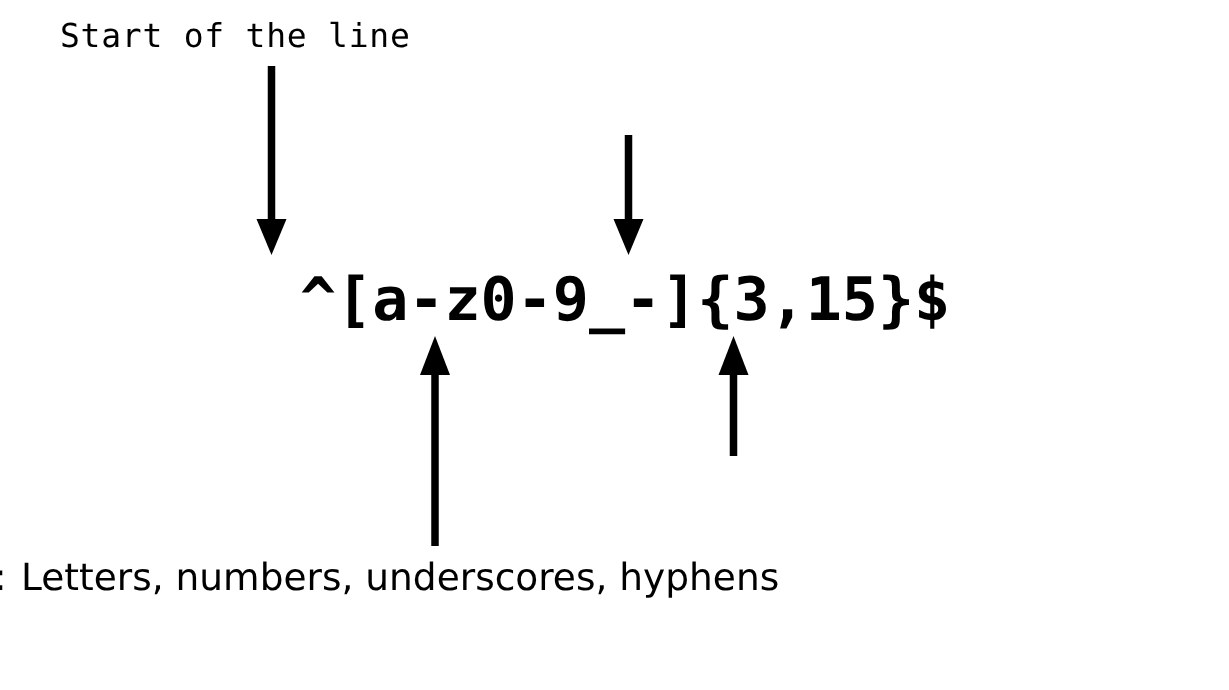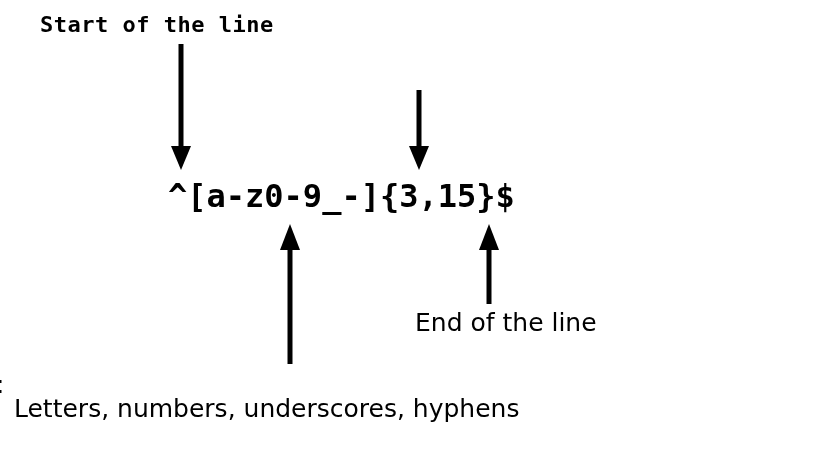--- a/index.html
+++ b/index.html
@@ -19,37 +19,37 @@
     position: absolute;
     color: #000000;
     white-space: nowrap;
     line-height: 1;
   }
   
   .label-mono {
     font-family: "DejaVu Sans Mono", monospace;
     font-size: 22px;
     letter-spacing: 0.5px;
-    font-weight: bold;
   }
   
   .label-sans {
     font-family: "DejaVu Sans", sans-serif;
     font-size: 25px;
   }
   
   #regex-expression {
     position: absolute;
     font-family: "DejaVu Sans Mono", monospace;
     font-weight: bold;
-    font-size: 32px;
+    font-size: 40px;
     color: #000000;
     white-space: pre;
     line-height: 1;
     letter-spacing: 0px;
+    margin-left: 32px;
   }
   .arrow {
     position: absolute;
   }
   .arrow svg {
     display: block;
     overflow: visible;
   }
   
   #clipped-glyph {
@@ -61,25 +61,24 @@
   }
 </style>
 </head>
 <body>
 
 <div id="canvas">
 
   <div class="label label-mono" style="left:40px; top:14px;">Start of the line</div>
 
 
-  <div class="label label-sans" style="left:415px; top:310px;">End of the line</div>
 
   <div id="clipped-glyph" style="left:-4px; top:372px;">:</div>
 
-  <div class="label label-sans" style="left:14px; top:396px;">Letters, numbers, underscores, hyphens</div>
+  <div class="label label-sans" style="left:14px; top:372px;">Letters, numbers, underscores, hyphens</div>
 
   <div id="regex-expression" style="left:168px; top:180px;">^[a-z0-9_-]{3,15}$</div>
 
   <div class="arrow" style="left:168px; top:44px;">
     <svg width="26" height="128" viewBox="0 0 26 128">
       <line x1="13" y1="0" x2="13" y2="108" stroke="#000000" stroke-width="5"></line>
       <polygon points="13,126 3,102 23,102" fill="#000000"></polygon>
     </svg>
   </div>
 

